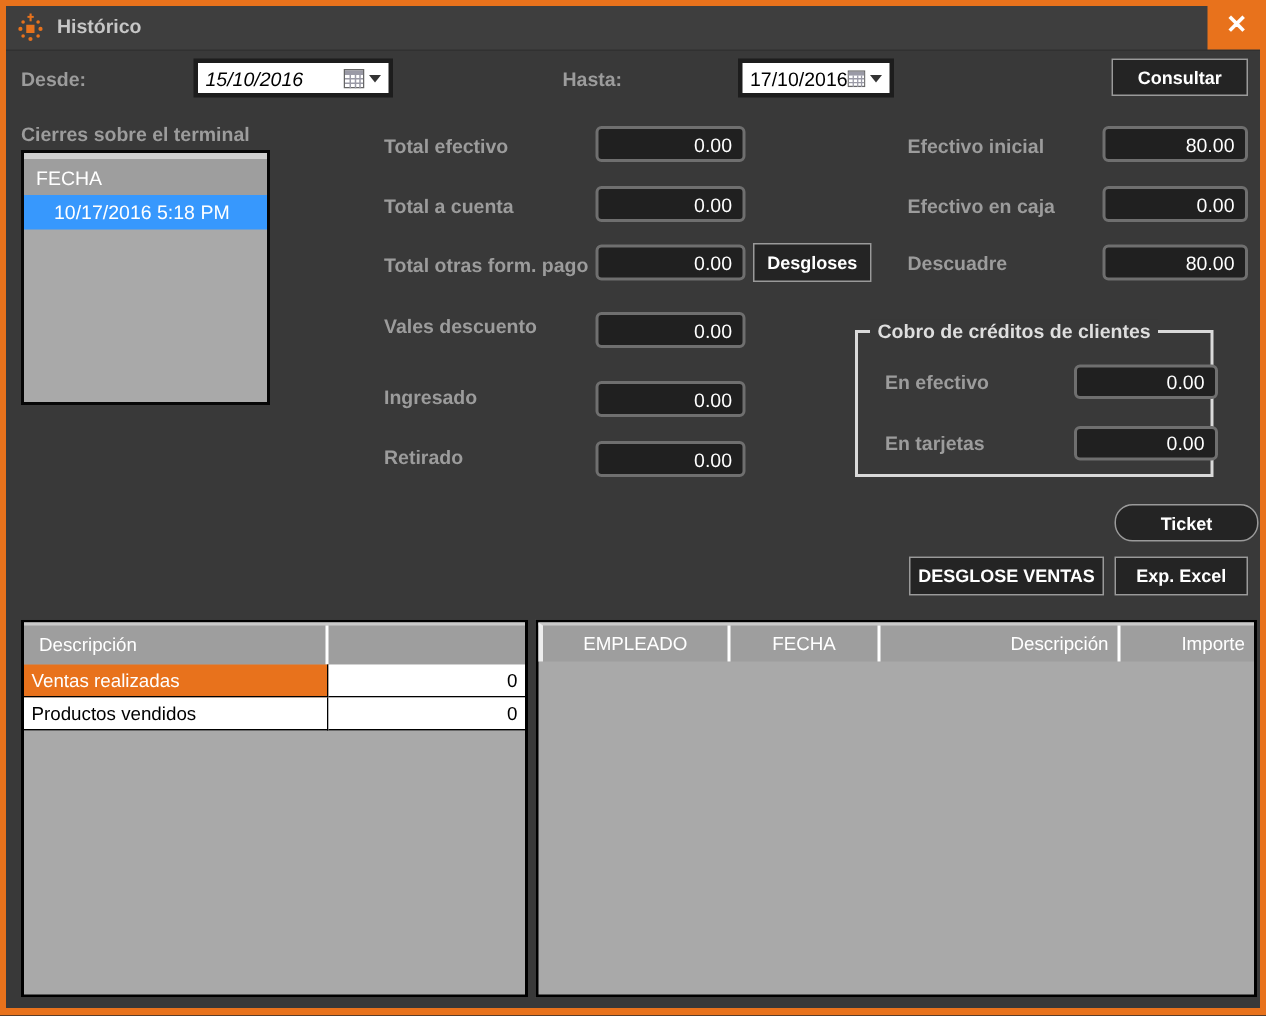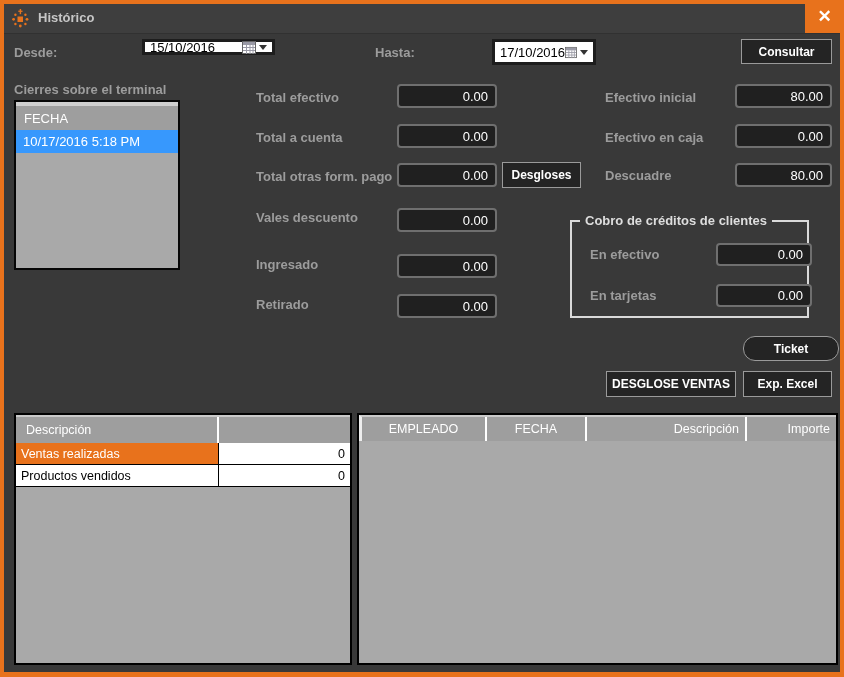--- a/index.html
+++ b/index.html
@@ -22,21 +22,21 @@
   .datefield{ position:absolute; background:#1d1d1d; padding:3px; }
   .datefield .inner{ background:#fff; height:100%; display:flex; align-items:center; }
   .datefield .txt{ color:#000; font-size:13px; padding-left:5px; flex:1; }
   .cal-icon{ margin-right:3px; }
   .dd-arrow{ width:0; height:0; border-left:4px solid transparent; border-right:4px solid transparent;
              border-top:5px solid #333; margin-right:5px; }
   
   .terminal-list{ position:absolute; left:14px; top:100px; width:166px; height:170px; border:2px solid #060606; background:#a9a9a9; }
   .list-top{ height:4px; background:#cfcfcf; }
   .list-header{ height:24px; background:#9e9e9e; color:#fff; font-size:13px; display:flex; align-items:center; padding-left:8px; }
-  .list-row-sel{ height:23px; background:#3798fd; color:#fff; font-size:13px; display:flex; align-items:center; padding-left:7px; cursor:pointer; }
+  .list-row-sel{ height:23px; background:#3798fd; color:#fff; font-size:13px; display:flex; align-items:center; padding-left:20px; cursor:pointer; }
   
   .groupbox{ position:absolute; left:570px; top:220px; width:239px; height:98px; border:2px solid #dadada; }
   .groupbox .legend{ position:absolute; top:-9px; left:8px; background:#393939; padding:0 5px; color:#dedede;
                      font-weight:bold; font-size:13px; white-space:nowrap; }
   
   .sum-table{ position:absolute; left:14px; top:413px; width:338px; height:252px; border:2px solid #000; background:#a9a9a9; }
   .sum-header{ display:flex; height:28px; background:#9e9e9e; border-top:2px solid #c9c9c9; }
   .sum-header .h1{ width:203px; color:#fff; font-size:12.5px; display:flex; align-items:center; padding-left:10px; border-right:2px solid #fff; }
   .sum-header .h2{ flex:1; }
   .sum-row{ display:flex; height:22px; font-size:12.5px; }
@@ -71,21 +71,21 @@
       <circle cx="15.4" cy="6.7" r="1.2"></circle>
     <circle cx="5.4" cy="16" r="1.2"></circle>
       <circle cx="15.4" cy="16" r="1.2"></circle>
   </svg>
   <div class="title-text">Histórico</div>
   <div class="close-btn">
     <span>✕</span>
   </div>
 
   <div class="lbl" style="left:14px; top:45px;">Desde:</div>
-  <div class="datefield" style="left:142px; top:39px; width:133px; height:16px;">
+  <div class="datefield" style="left:129px; top:39px; width:133px; height:26px;font-style:italic;">
     <div class="inner">
       <span class="txt">15/10/2016</span>
       <svg class="cal-icon" width="14" height="13" viewBox="0 0 14 13">
         <rect x="0.5" y="0.5" width="13" height="12" fill="#fff" stroke="#666"></rect>
         <rect x="1" y="1" width="12" height="3" fill="#9a9aa6"></rect>
         <path d="M1 6.5h12 M1 9.5h12 M4.5 4v9 M8 4v9 M11 4v9" stroke="#9a9aa6" stroke-width="1" fill="none"></path>
       </svg>
       <span class="dd-arrow"></span>
     </div>
   </div>

